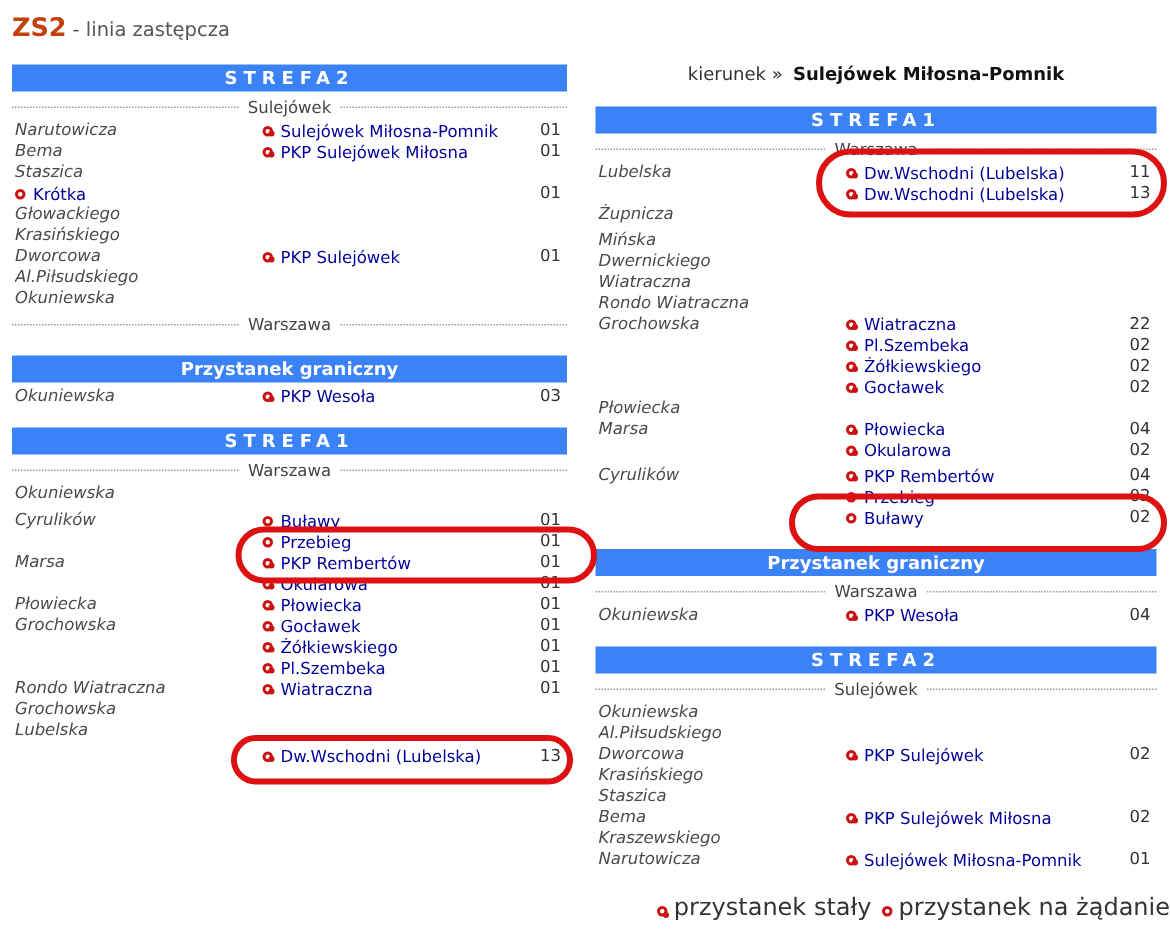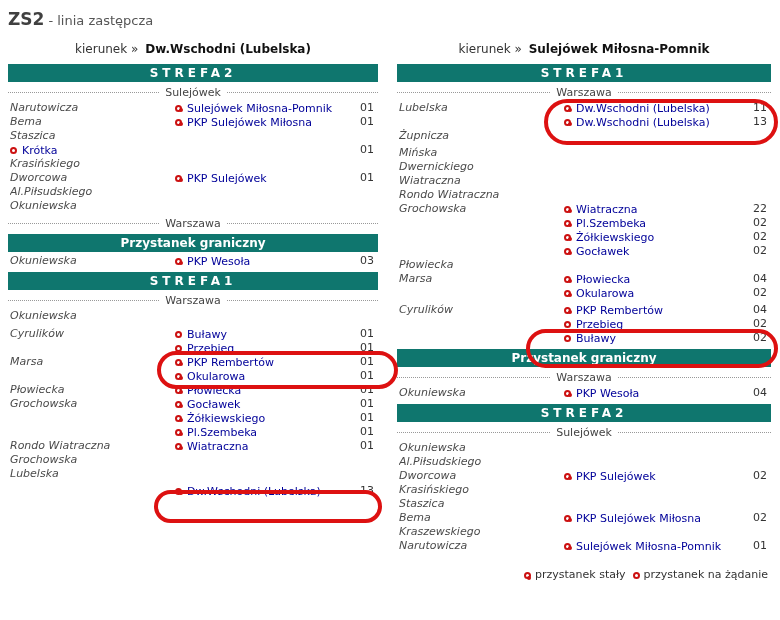--- a/index.html
+++ b/index.html
@@ -1,72 +1,68 @@
 <!DOCTYPE html>
 <html><head>
 <meta charset="utf-8">
 <style>
   html,body{margin:0;padding:0;background:#fff;}
   .page{position:relative;width:780px;height:620px;background:#fff;overflow:hidden;
         font-family:"DejaVu Sans","Liberation Sans",sans-serif;color:#333;}
   *{box-sizing:border-box;}
 
   .title-row{padding:9px 8px 0 8px;height:29px;}
-  .line-id{font-size:17px;font-weight:bold;color:#404040;}
+  .line-id{font-size:17px;font-weight:bold;color:#c2410c;}
   .line-sub{font-size:13px;color:#555;margin-left:4px;}
 
   .columns{display:flex;padding:0 8px;gap:19px;align-items:flex-start;}
   .col{width:370px;}
   .col.col-right{width:374px;}
 
   .direction{margin:13px 0 7px 0;height:15px;line-height:15px;text-align:center;
              font-size:12px;color:#333;}
   .direction b{color:#111;margin-left:3px;}
 
-  .zone{margin-top:4px;height:18px;line-height:18px;background:#0f766e;color:#ffffff;
+  .zone{margin-top:14px;height:18px;line-height:18px;background:#3b82f6;color:#ffffff;
         text-align:center;font-size:12px;font-weight:bold;}
   .zone.spaced{letter-spacing:4px;}
 
   .city{margin-top:3px;height:14px;display:flex;align-items:center;font-size:11px;color:#444;}
   .city .leader{flex:1;border-top:1px dotted #999;height:0;}
   .city .city-label{padding:0 6px;white-space:nowrap;}
 
   .rows{margin-top:2px;}
   .row{display:flex;height:14px;padding:0 4px 0 2px;font-size:11px;}
   .street{flex:none;width:165px;font-style:italic;color:#4a4a4a;white-space:nowrap;overflow:hidden;}
   .stop{flex:1;display:flex;align-items:center;white-space:nowrap;}
   .stop a{color:#000099;text-decoration:none;}
   .num{flex:none;width:26px;text-align:right;color:#333;}
 
   .stop-icon{flex:none;display:inline-block;width:7px;height:7px;border:2px solid #cc1111;
              border-radius:50%;margin-right:5px;position:relative;background:#fff;}
   .stop-icon.fixed::after{content:"";position:absolute;left:1.5px;top:1.5px;width:4px;height:4px;
              border-radius:50%;background:#cc1111;}
 
-  .legend{margin-top:15px;padding-right:12px;text-align:right;font-size:11px;color:#333;}
+  .legend{margin-top:15px;padding-right:0;text-align:right;font-size:16px;color:#333;}
   .legend .stop-icon{vertical-align:-1px;margin-right:4px;}
   .legend .stop-icon.demand{margin-left:7px;}
 
   .annotation{position:absolute;border:4px solid #dd1111;border-radius:999px;
               pointer-events:none;z-index:9;background:transparent;}
 </style>
 </head>
 <body>
 
 <div class="page">
   <div class="title-row">
     <span class="line-id">ZS2</span><span class="line-sub">- linia zastępcza</span>
   </div>
 
   <div class="columns">
     <div class="col">
-      <div class="direction">
-        <span>kierunek »</span>
-        <b>Dw.Wschodni (Lubelska)</b>
-      </div>
       <div class="blocks">
           <div class="zone spaced">STREFA2</div>
           <div class="city">
             <span class="leader"></span>
             <span class="city-label">Sulejówek</span>
             <span class="leader"></span>
           </div>
           <div class="rows">
             <div class="row">
               <span class="street">Narutowicza</span>
@@ -88,20 +84,25 @@
               <span class="street">Staszica</span>
               <span class="stop"></span>
               <span class="num"></span>
             </div>
             <div class="row">
               <span class="stop">
                 <span class="stop-icon demand"></span>
                 <a class="stop-link" href="#">Krótka</a>
               </span>
               <span class="num">01</span>
+            </div>
+            <div class="row">
+              <span class="street">Głowackiego</span>
+              <span class="stop"></span>
+              <span class="num"></span>
             </div>
             <div class="row">
               <span class="street">Krasińskiego</span>
               <span class="stop"></span>
               <span class="num"></span>
             </div>
             <div class="row">
               <span class="street">Dworcowa</span>
               <span class="stop">
                 <span class="stop-icon fixed"></span>

